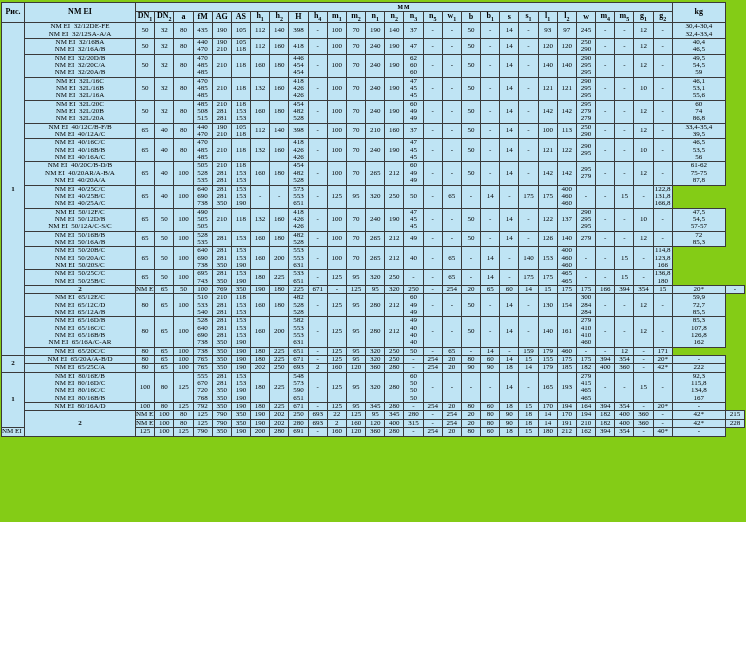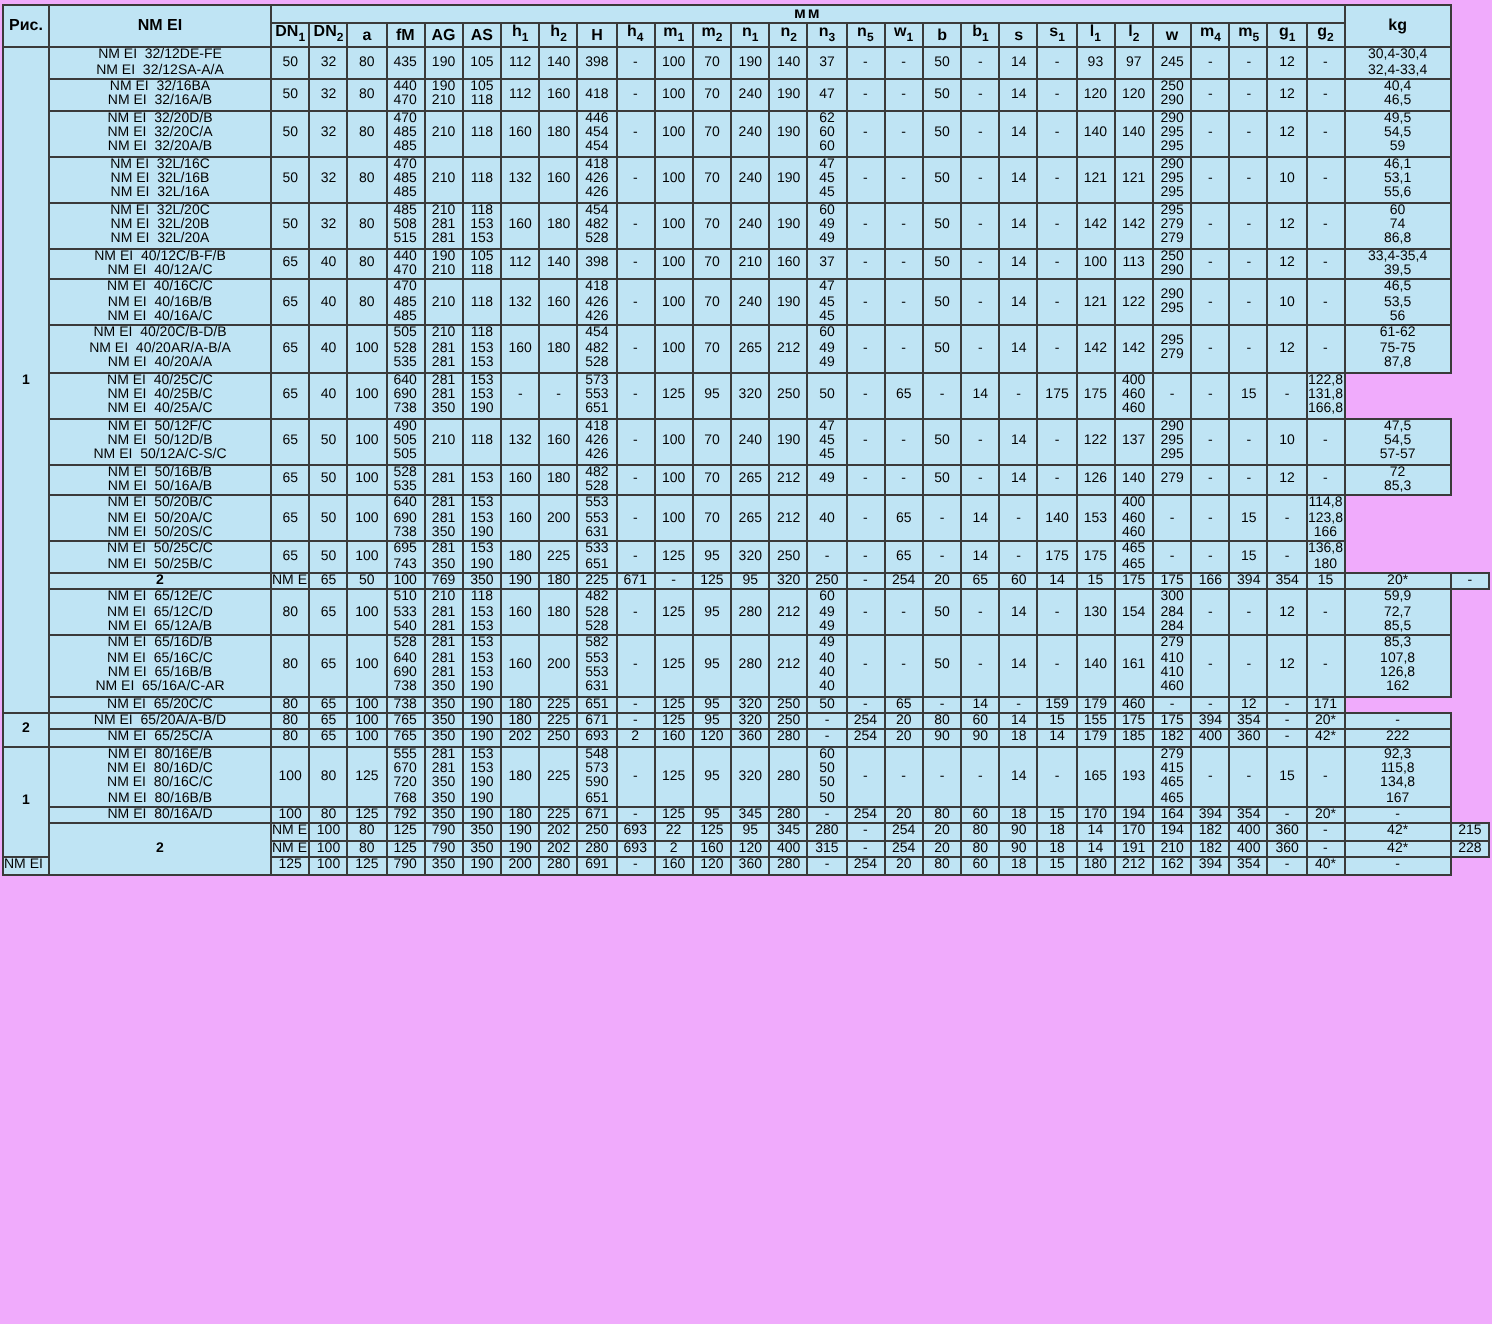--- a/index.html
+++ b/index.html
@@ -1,17 +1,17 @@
 <!DOCTYPE html>
 <html><head>
 <meta charset="utf-8">
 <style>
   html,body{margin:0;padding:0;background:#ffffff;}
   body{font-family:"Liberation Sans", sans-serif;}
-  #sheet{width:746px;height:662px;position:relative;overflow:hidden;background:#f0abfc;}
+  #sheet{width:746px;height:522px;position:relative;overflow:hidden;background:#84cc16;font-family:Liberation Serif, serif;}
   table.spec{border-collapse:collapse;table-layout:fixed;width:744px;margin:2px 1px 0 1px;}
   table.spec th, table.spec td{
     border:1px solid #3a3a3a;
     font-size:7px;
     line-height:1.05;
     text-align:center;
     vertical-align:middle;
     padding:0;
     color:#000;
     background:#bfe4f4;

